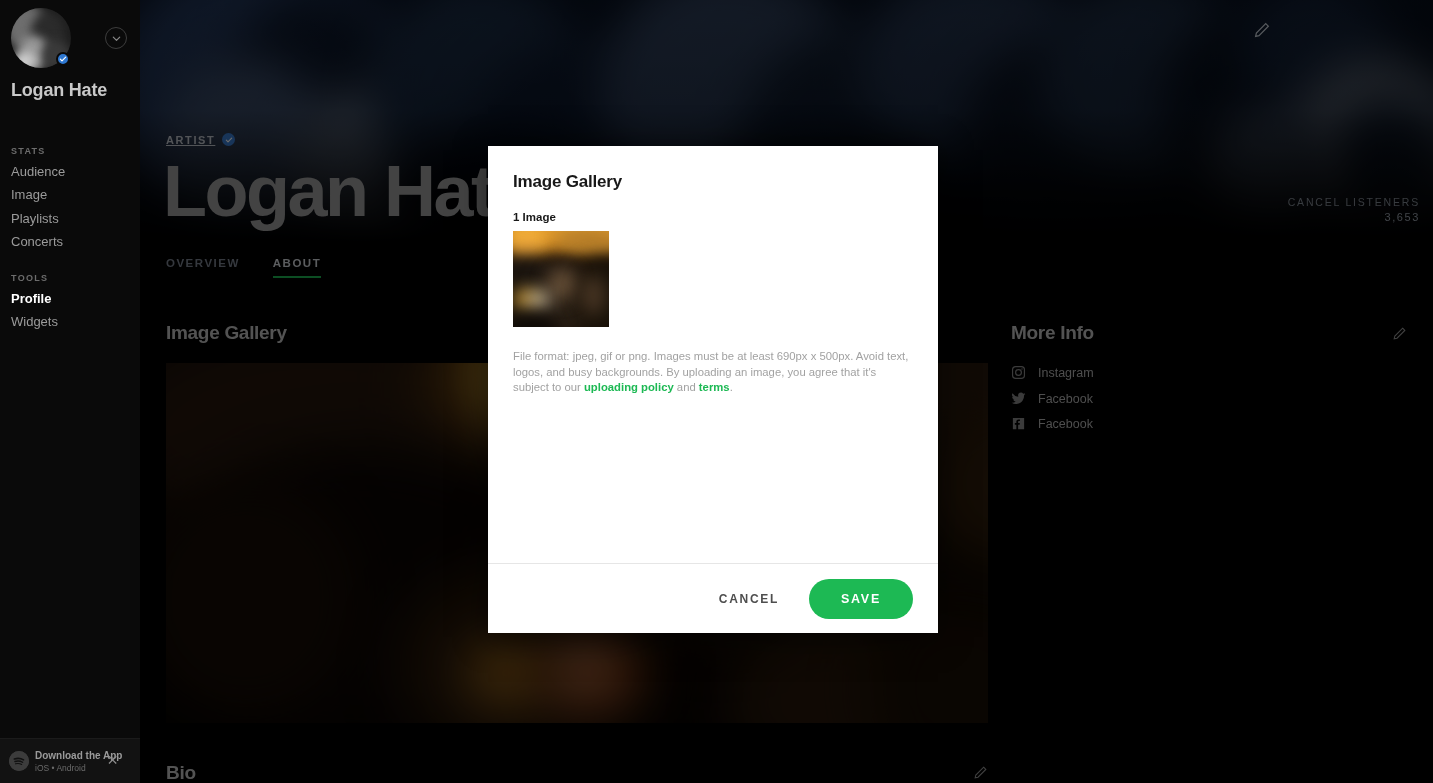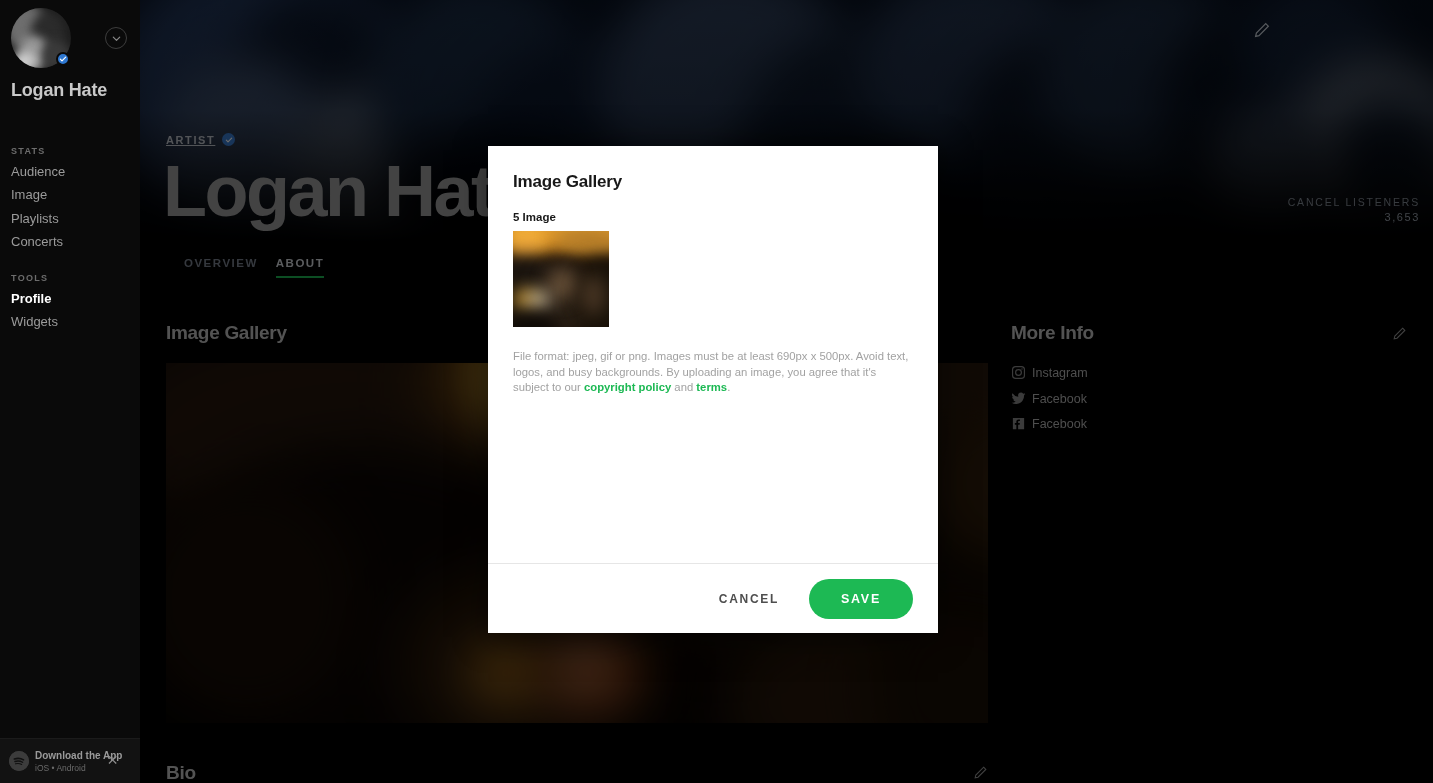--- a/index.html
+++ b/index.html
@@ -124,21 +124,21 @@
     position: absolute; left: 163px; top: 152px; z-index: 6;
     font-size: 72px; font-weight: 700; color: #9f9f9f; letter-spacing: -2.5px;
     line-height: 78px; white-space: nowrap;
   }
 
   #monthly-block { position:absolute; right: 13px; top: 196px; text-align: right; z-index: 6; }
   #monthly-label { font-size: 10.5px; letter-spacing: 1.8px; color: #848c96; font-weight: 400; }
   #monthly-value { font-size: 11px; letter-spacing: 1.6px; color: #9aa2ac; margin-top: 3px; }
 
   
-  #tabs { position:absolute; left: 184px; top: 257px; display:flex; gap: 18px; z-index: 6; align-items: flex-end; }
+  #tabs { position:absolute; left: 166px; top: 257px; display:flex; gap: 33px; z-index: 6; align-items: flex-end; }
   .tab {
     font-size: 11.5px; letter-spacing: 1.5px; font-weight: 600; color: #7f8794;
     cursor:pointer; padding-bottom: 9px; position: relative;
   }
   .tab.active { color: #d9dde2; }
   .tab.active::after {
     content:""; position:absolute; left: 0; right: 0; bottom: 0;
     height: 2px; background: #1db954;
   }
 
@@ -159,21 +159,21 @@
   #more-info-heading {
     position:absolute; left: 1011px; top: 322px;
     font-size: 19px; font-weight: 700; color: #c7c7c7; letter-spacing: -0.3px;
   }
   #more-info-edit {
     position:absolute; left: 1385px; top: 320px; width: 28px; height: 26px;
     display:flex; align-items:center; justify-content:center; cursor:pointer;
   }
   #more-info-edit svg { width: 15px; height: 15px; }
   .social-row {
-    position:absolute; left: 1011px; display:flex; align-items:center; gap: 6px; cursor:pointer;
+    position:absolute; left: 1011px; display:flex; align-items:center; gap: 12px; cursor:pointer;
   }
   .social-row .ico { width: 15px; height: 15px; display:flex; align-items:center; justify-content:center; }
   .social-row .ico svg { width: 15px; height: 15px; }
   .social-row .lbl { font-size: 12.5px; color: #b9b9b9; }
 
   #bio-heading {
     position:absolute; left: 166px; top: 762px;
     font-size: 19px; font-weight: 700; color: #c7c7c7; letter-spacing: -0.3px;
   }
   #bio-edit {
@@ -368,40 +368,40 @@
     </svg>
   </div>
 
   <div id="scrim"></div>
 
   <div id="modal">
     <div id="modal-body">
       <div id="modal-title">Image Gallery</div>
 
 
-      <div id="img-count">5 Image</div>
+      <div id="img-count">1 Image</div>
 
       <div id="thumb">
         <span class="tp" style="left:-16px; top:-24px; width:80px;  height:46px; background:#d98a20;"></span>
         <span class="tp" style="left:34px;  top:-26px; width:90px;  height:48px; background:#e8a331;"></span>
         <span class="tp" style="left:-8px;  top:-8px;  width:44px;  height:28px; background:#f0b23a;"></span>
         <span class="tp" style="left:0px;   top:2px;   width:28px;  height:26px; background:#f3a93c;"></span>
         <span class="tp" style="left:40px;  top:-4px;  width:70px;  height:24px; background:#b27a28;"></span>
         <span class="tp" style="left:-20px; top:24px;  width:70px;  height:80px; background:#1b1510;"></span>
         <span class="tp" style="left:22px;  top:30px;  width:60px;  height:76px; background:#2a2016;"></span>
         <span class="tp" style="left:60px;  top:26px;  width:56px;  height:80px; background:#191209;"></span>
         <span class="tp" style="left:36px;  top:38px;  width:26px;  height:30px; background:#6b533a;"></span>
         <span class="tp" style="left:0px;   top:60px;  width:24px;  height:16px; background:#e5a82c;"></span>
         <span class="tp" style="left:14px;  top:62px;  width:22px;  height:14px; background:#f5ead0;"></span>
         <span class="tp" style="left:68px;  top:44px;  width:24px;  height:40px; background:#4a3725;"></span>
         <span class="tp" style="left:-4px;  top:82px;  width:50px;  height:28px; background:#0e0a06;"></span>
       </div>
 
       <div id="file-note">
-        <span>File format: jpeg, gif or png. Images must be at least 690px x 500px. Avoid text, logos, and busy backgrounds. By uploading an image, you agree that it's subject to our </span><a href="#">copyright policy</a><span> and </span><a href="#">terms</a><span>.</span>
+        <span>File format: jpeg, gif or png. Images must be at least 690px x 500px. Avoid text, logos, and busy backgrounds. By uploading an image, you agree that it's subject to our </span><a href="#">uploading policy</a><span> and </span><a href="#">terms</a><span>.</span>
       </div>
     </div>
 
     <div id="modal-footer">
       <button id="cancel-button">CANCEL</button>
       <button id="save-button">SAVE</button>
     </div>
   </div>
 
   <div id="sidebar">

